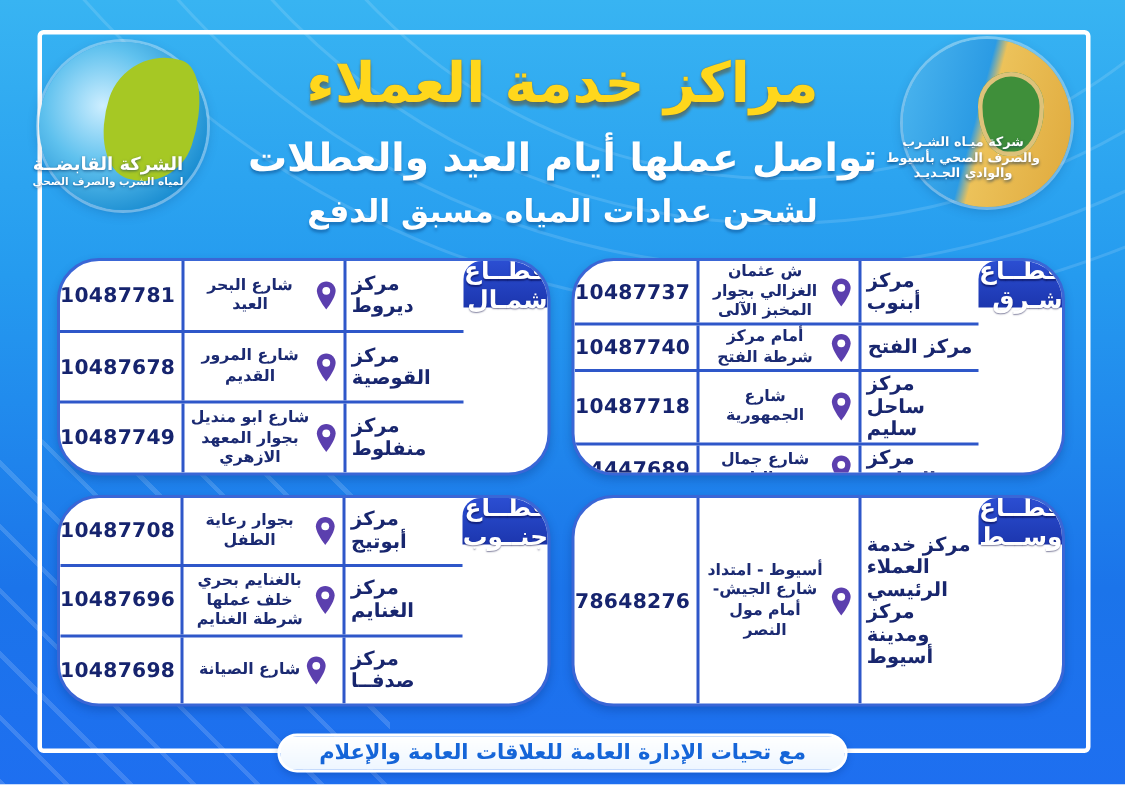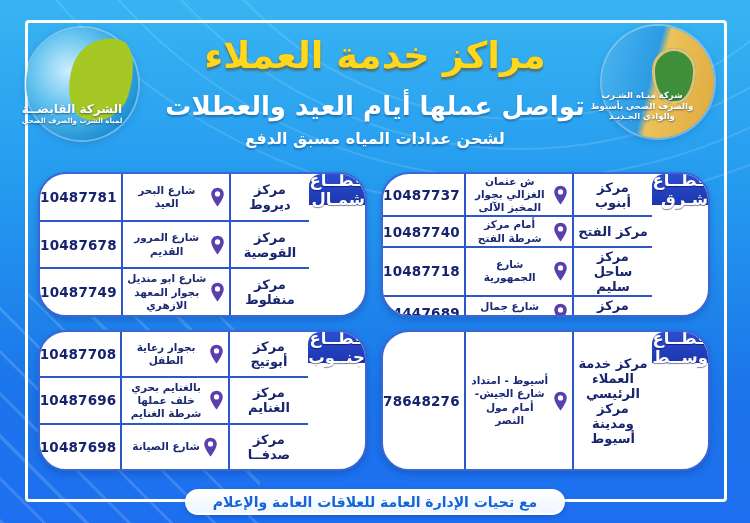--- a/index.html
+++ b/index.html
@@ -66,21 +66,21 @@
     font-size:37px; font-weight:bold; color:#ffd71c; letter-spacing:-1px;
     text-shadow:0 3px 2px rgba(105,60,0,.45), 0 0 1px rgba(120,70,0,.6);
   }
   .subtitle1 {
     position:absolute; top:91px; left:0; right:0; text-align:center;
     font-size:26px; font-weight:bold; color:#ffffff;
     text-shadow:0 2px 2px rgba(0,50,110,.4);
   }
   .subtitle2 {
     position:absolute; top:129px; left:0; right:0; text-align:center;
-    font-size:16px; font-weight:bold; color:#ffffff;
+    font-size:21px; font-weight:bold; color:#ffffff;
     text-shadow:0 2px 2px rgba(0,50,110,.4);
   }
 
   
   .panels {
     position:absolute; top:172px; left:38px; right:40px;
     display:grid; grid-template-columns:1fr 1fr; grid-template-rows:145px 141px;
     column-gap:14px; row-gap:13px; direction:rtl;
   }
   .panel {
@@ -95,21 +95,21 @@
     display:flex; align-items:center; justify-content:center;
     border-radius:12px 12px 0 0;
     text-shadow:0 1px 1px rgba(0,0,60,.5);
   }
   .panel-body { flex:1; display:flex; flex-direction:column; }
   .row { flex:1; display:flex; align-items:stretch; }
   .row + .row { border-top:2px solid #2e57c9; }
   .cell { display:flex; align-items:center; justify-content:center; padding:1px 4px; }
   .cell:not(:last-child) { border-left:2px solid #2e57c9; }
   .cell.name {
-    flex:0 0 30%; font-weight:bold; font-size:13px; color:#18266e; text-align:center;
+    flex:0 0 30%; font-weight:bold; font-size:13px; color:#18266e; text-align:left;
   }
   .cell.addr {
     flex:0 0 40%; gap:3px; font-size:10.5px; font-weight:bold; color:#1b2a72;
     text-align:center; line-height:1.25;
   }
   .cell.phone { flex:0 0 30%; direction:ltr; gap:5px; }
   .phone-text { font-size:13.5px; font-weight:bold; color:#16246e; letter-spacing:.2px; }
   .pin svg { width:15px; height:20px; display:block; }
 
   

